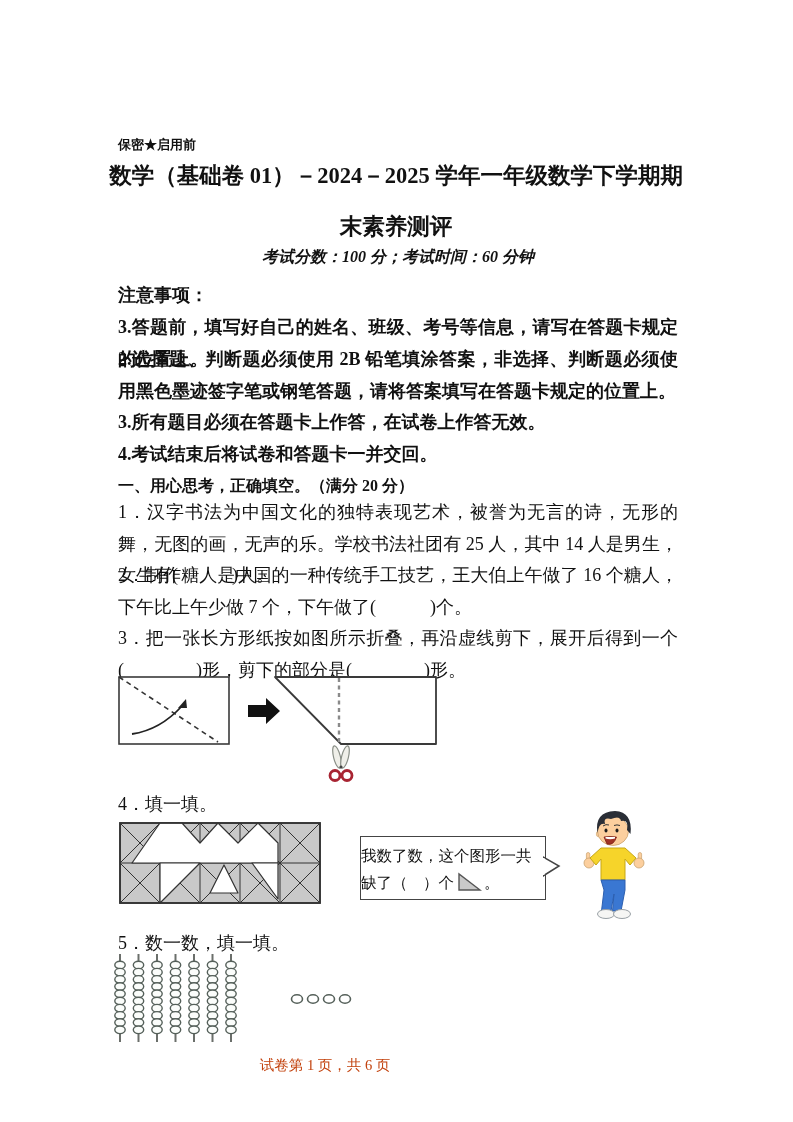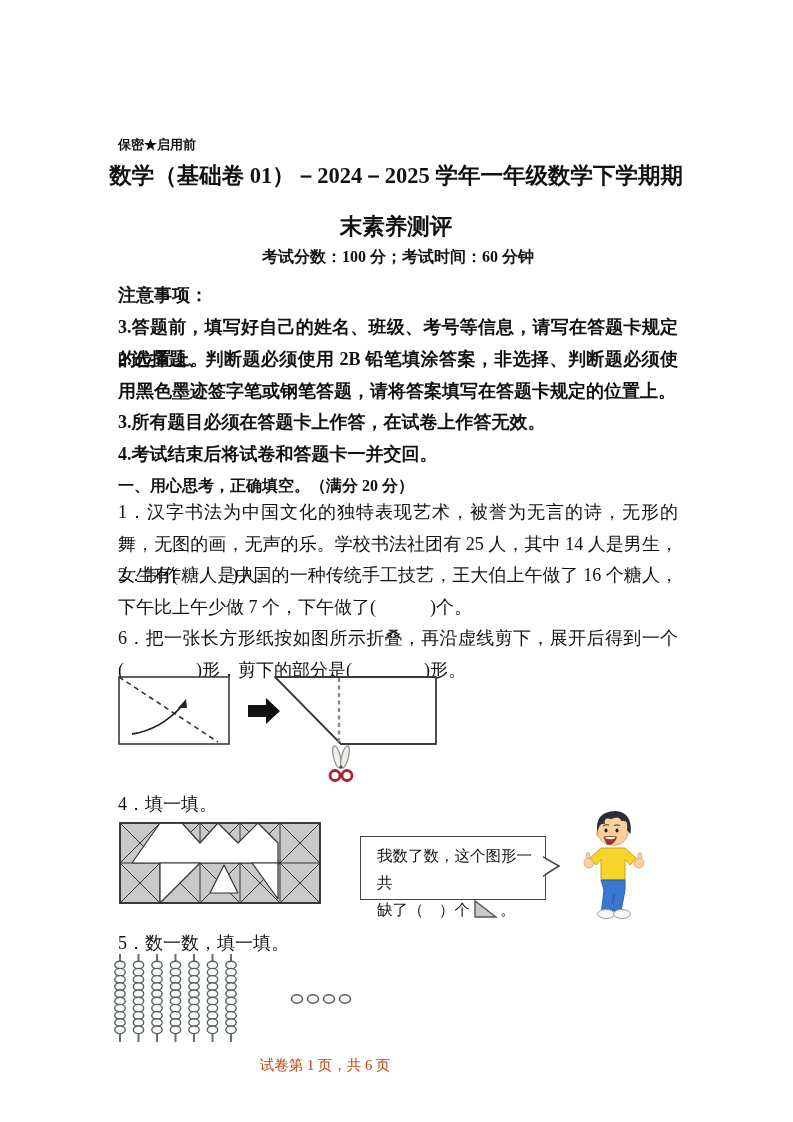--- a/index.html
+++ b/index.html
@@ -4,23 +4,23 @@
 <style>
   html,body{margin:0;padding:0;background:#ffffff;}
   body{width:793px;height:1122px;position:relative;overflow:hidden;
        font-family:"Liberation Serif","DejaVu Serif",serif;color:#111;}
   .abs{position:absolute;}
   .blk{left:118px;width:560px;}
   .bold{font-weight:bold;}
   .qtext{font-size:18px;line-height:31.5px;text-align:justify;white-space:pre-wrap;}
   .title{left:98px;width:596px;text-align:center;font-weight:bold;
          font-size:22.5px;line-height:51px;}
-  .examinfo{font-size:16px;font-weight:bold;text-align:center;}
+  .examinfo{font-size:16px;font-weight:bold;text-align:center;font-style:italic;}
   .bubble{left:360px;top:836px;width:186px;height:64px;box-sizing:border-box;
-          border:1.5px solid #444;background:#fff;padding:5px 8px 0 16px;
+          border:1.5px solid #444;background:#fff;padding:5px 8px 0 0;
           font-size:15.5px;line-height:27px;overflow:visible;}
   .bubble-tail{position:absolute;right:-16px;top:19px;}
   .tri-inline{vertical-align:-4px;margin:0 2px;}
   .footer{left:0;top:1056px;width:650px;text-align:center;
           font-size:14.5px;color:#c2410c;}
 </style>
 </head>
 <body>
 
 <div class="abs blk bold" style="top:136px;font-size:13px">保密★启用前</div>
@@ -32,21 +32,21 @@
 <div class="abs blk bold qtext" style="top:280px">注意事项：</div>
 <div class="abs blk bold qtext" style="top:312px">3.答题前，填写好自己的姓名、班级、考号等信息，请写在答题卡规定的位置上。</div>
 <div class="abs blk bold qtext" style="top:344px">2.选择题、判断题必须使用 2B 铅笔填涂答案，非选择、判断题必须使用黑色墨迹签字笔或钢笔答题，请将答案填写在答题卡规定的位置上。</div>
 <div class="abs blk bold qtext" style="top:407px">3.所有题目必须在答题卡上作答，在试卷上作答无效。</div>
 <div class="abs blk bold qtext" style="top:439px">4.考试结束后将试卷和答题卡一并交回。</div>
 
 <div class="abs blk bold qtext" style="top:470px;font-size:16px">一、用心思考，正确填空。（满分 20 分）</div>
 
 <div class="abs blk qtext" style="top:497px">1．汉字书法为中国文化的独特表现艺术，被誉为无言的诗，无形的舞，无图的画，无声的乐。学校书法社团有 25 人，其中 14 人是男生，女生有(　　　)人。</div>
 <div class="abs blk qtext" style="top:560px">2．制作糖人是中国的一种传统手工技艺，王大伯上午做了 16 个糖人，下午比上午少做 7 个，下午做了(　　　)个。</div>
-<div class="abs blk qtext" style="top:623px">6．把一张长方形纸按如图所示折叠，再沿虚线剪下，展开后得到一个(　　　　)形，剪下的部分是(　　　　)形。</div>
+<div class="abs blk qtext" style="top:623px">3．把一张长方形纸按如图所示折叠，再沿虚线剪下，展开后得到一个(　　　　)形，剪下的部分是(　　　　)形。</div>
 
 <svg class="abs" style="left:108px;top:672px" width="345" height="114" viewBox="0 0 345 114">
 
   <g>
     <rect x="11" y="5" width="110" height="67" fill="#fff" stroke="#3a3a3a" stroke-width="1.6"></rect>
     <line x1="11" y1="5" x2="110" y2="70" stroke="#333" stroke-width="1.6" stroke-dasharray="5,4"></line>
     <path d="M24 62 Q52 58 74 34" fill="none" stroke="#222" stroke-width="1.8"></path>
     <polygon points="78,27 70,36 79,36" fill="#222"></polygon>
   </g>
 

